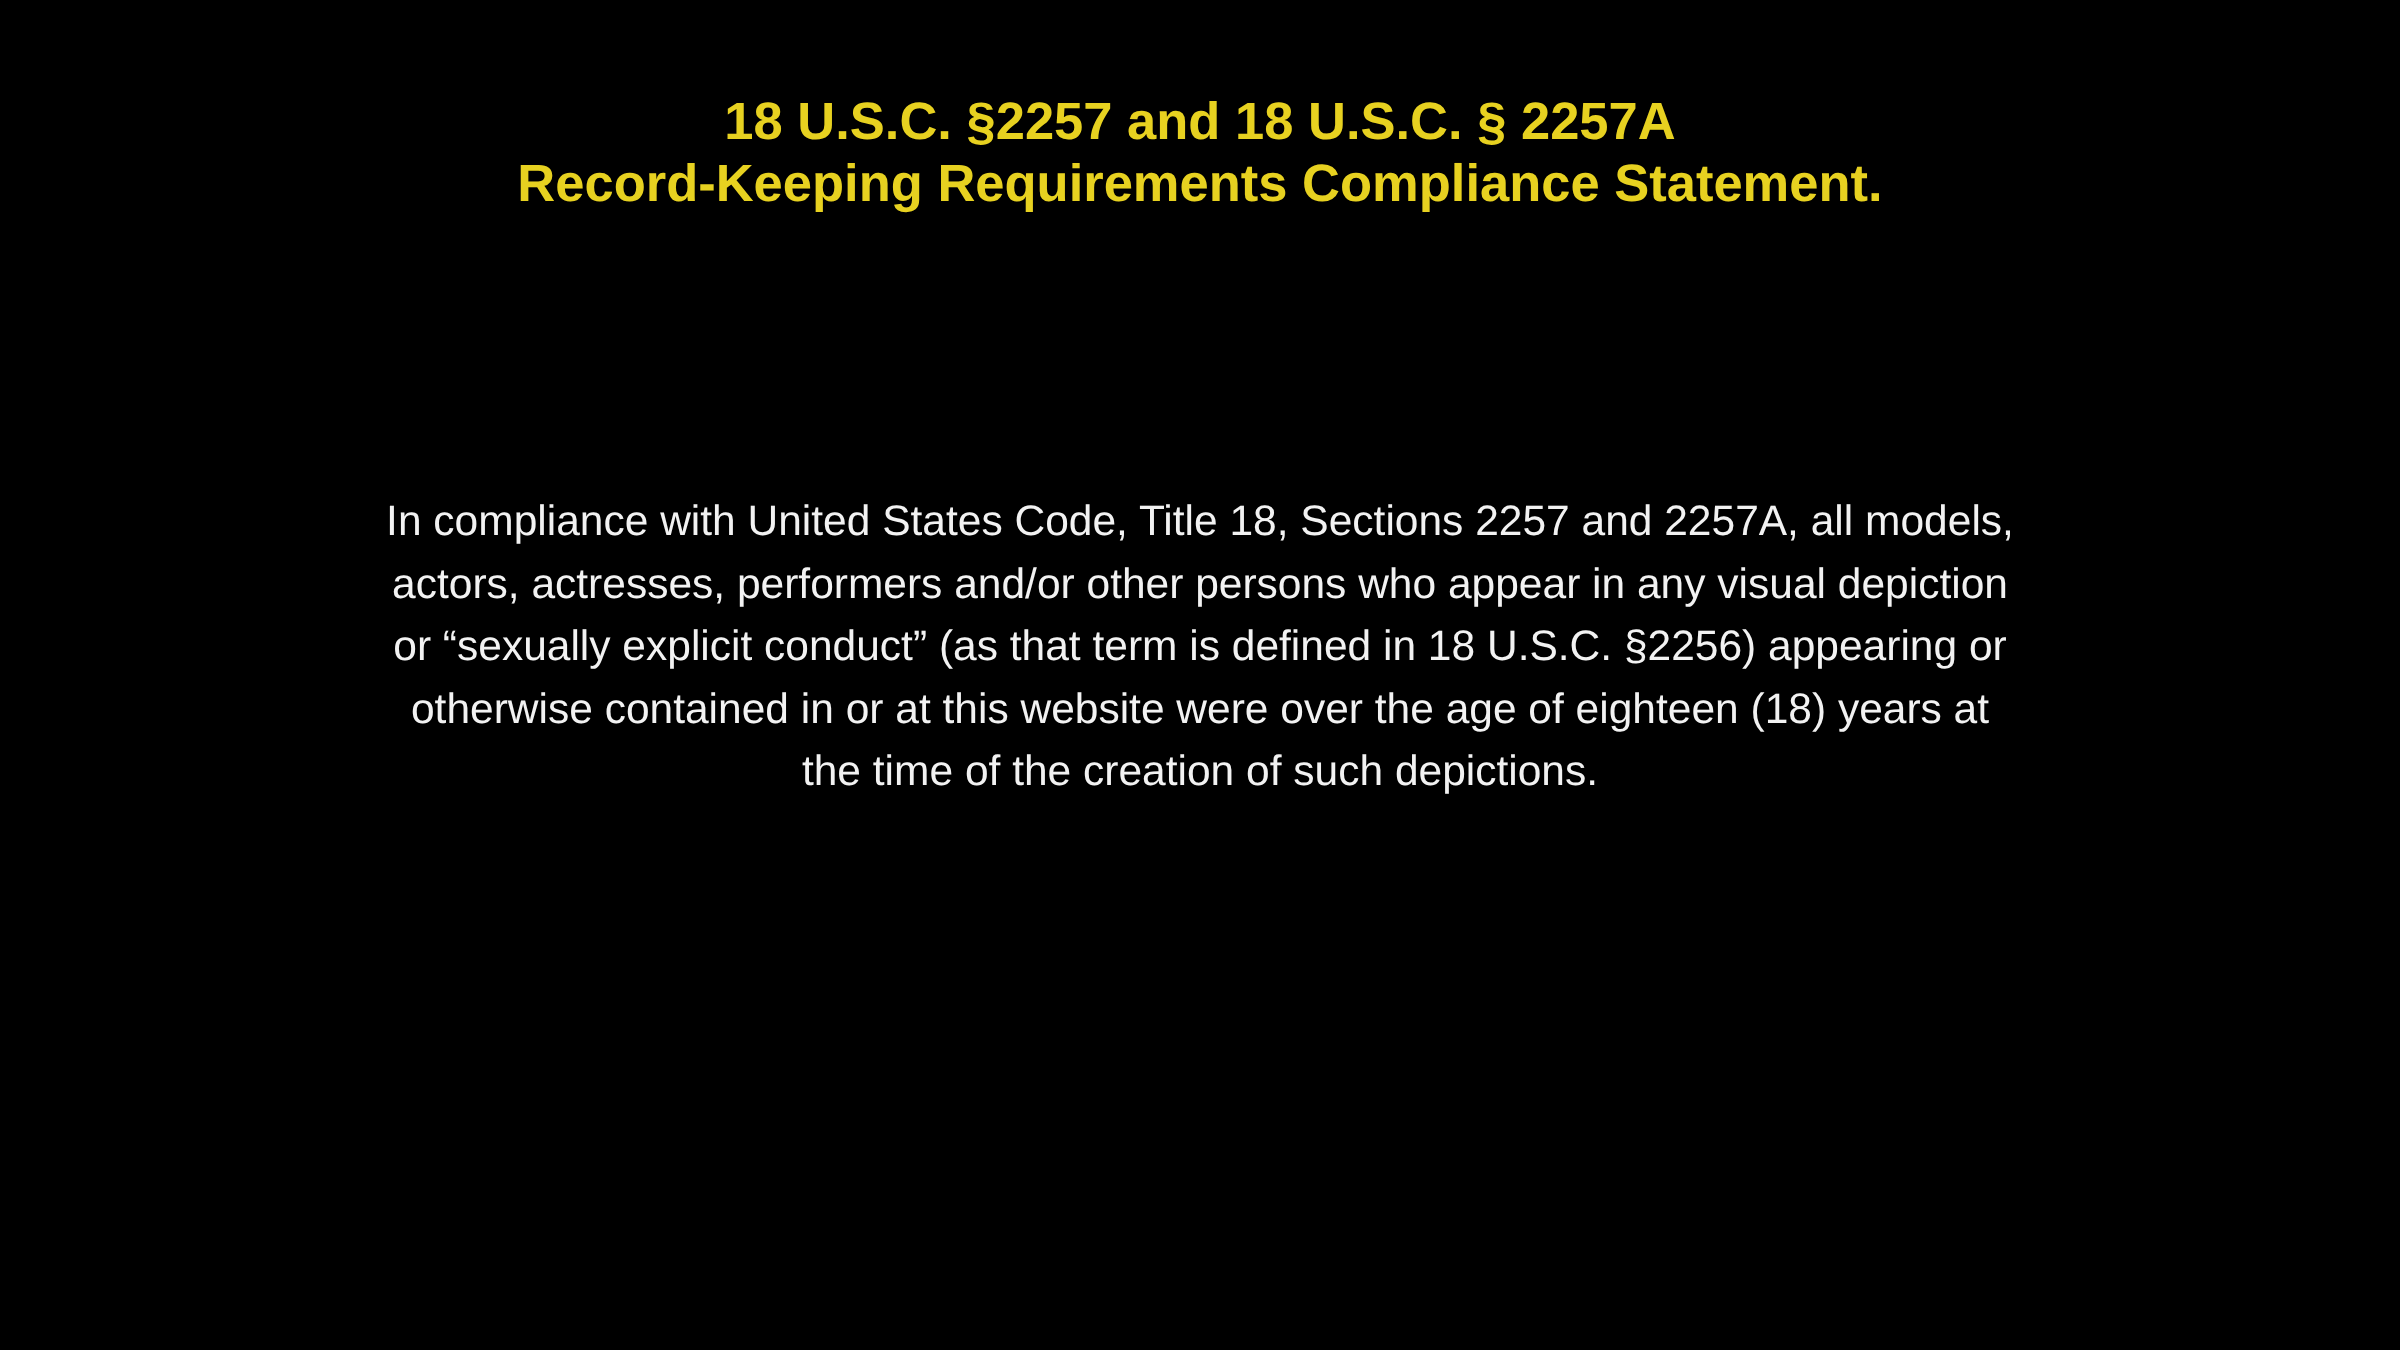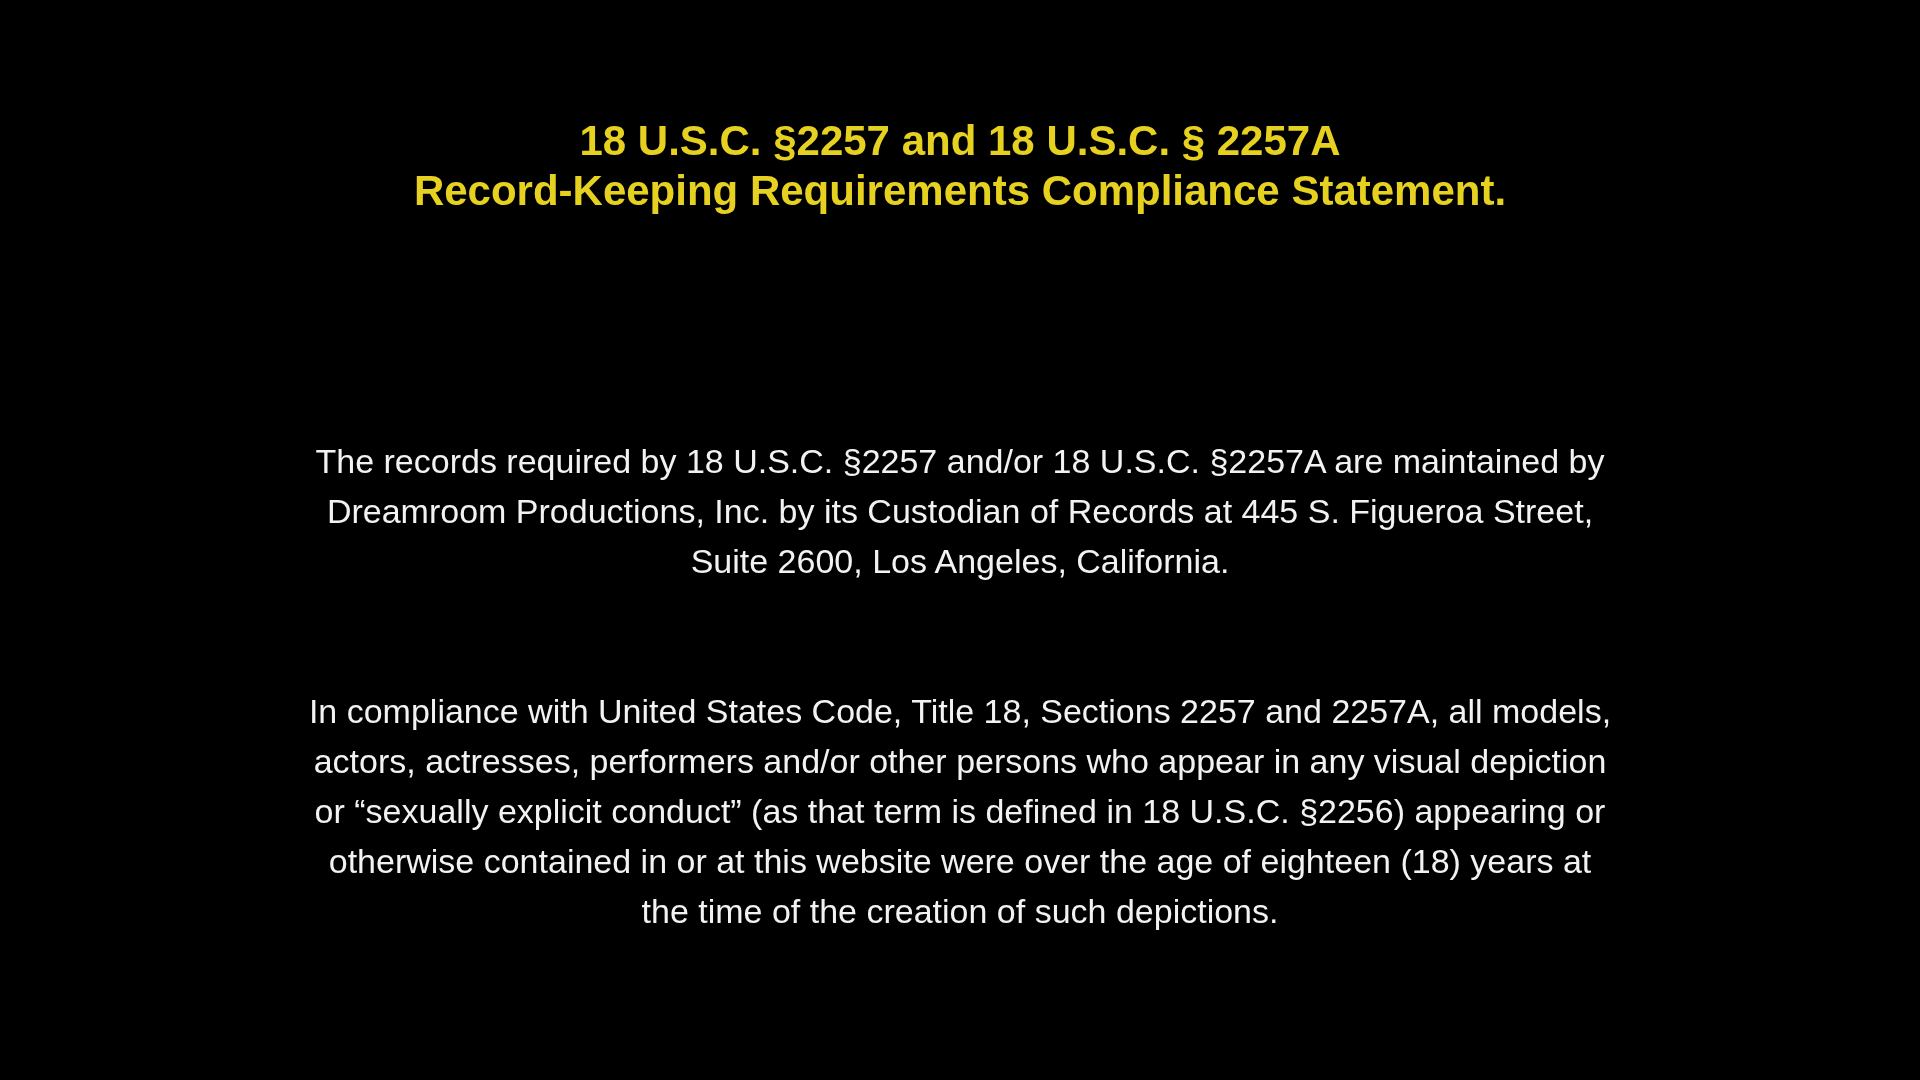--- a/index.html
+++ b/index.html
@@ -15,21 +15,21 @@
   body {
     width: 1920px;
     height: 1080px;
     background: var(--bg);
     overflow: hidden;
     font-family: "Liberation Sans", sans-serif;
   }
   .page {
     width: 100%;
     height: 100%;
-    padding-top: 116px;
+    padding-top: 72px;
   }
   .heading {
     margin: 0;
     text-align: center;
     color: var(--accent);
     font-size: 42px;
     line-height: 50px;
     font-weight: bold;
     white-space: pre-line;
   }
@@ -48,23 +48,20 @@
 </style>
 </head>
 <body>
 
 <main class="page">
 
   <h1 class="heading">18 U.S.C. §2257 and 18 U.S.C. § 2257A
 Record-Keeping Requirements Compliance Statement.</h1>
 
   <section class="statement">
-    <p>The records required by 18 U.S.C. §2257 and/or 18 U.S.C. §2257A are maintained by
-Dreamroom Productions, Inc. by its Custodian of Records at 445 S. Figueroa Street,
-Suite 2600, Los Angeles, California.</p>
     <p>In compliance with United States Code, Title 18, Sections 2257 and 2257A, all models,
 actors, actresses, performers and/or other persons who appear in any visual depiction
 or “sexually explicit conduct” (as that term is defined in 18 U.S.C. §2256) appearing or
 otherwise contained in or at this website were over the age of eighteen (18) years at
 the time of the creation of such depictions.</p>
   </section>
 
 </main>
 
 </body></html>

